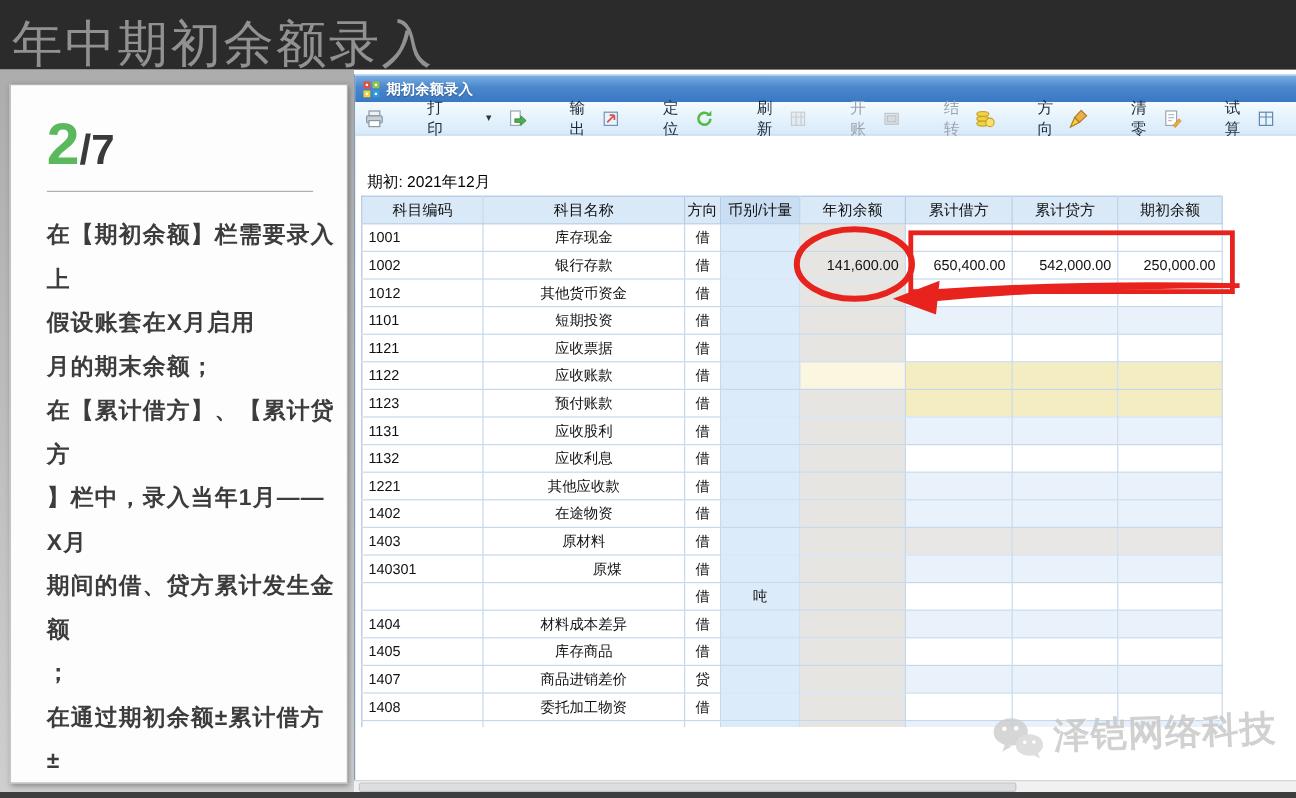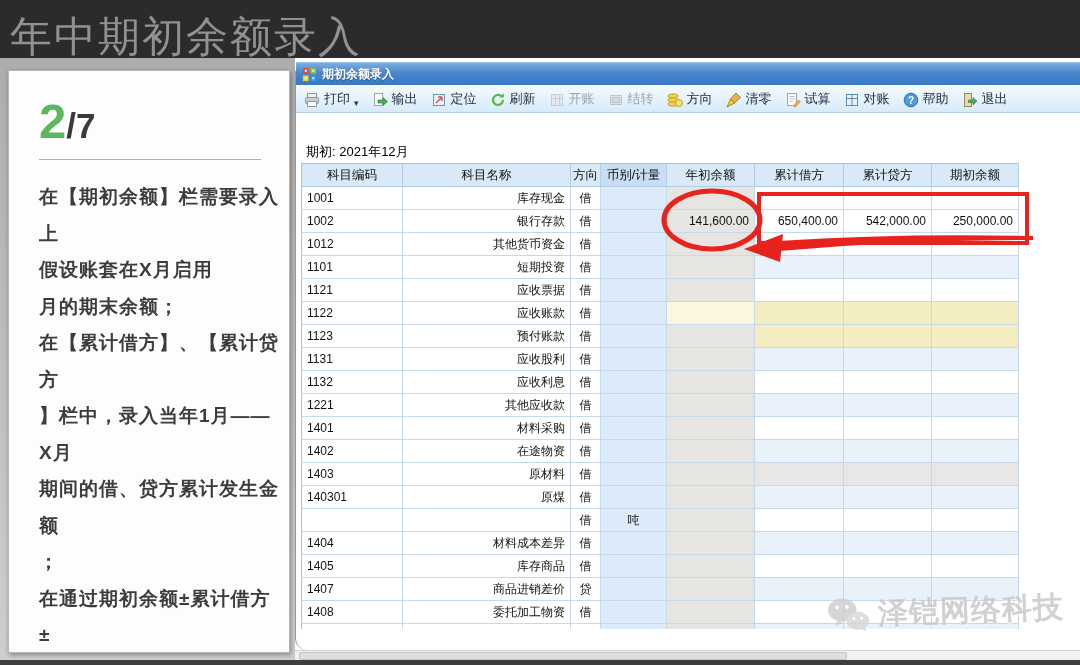--- a/index.html
+++ b/index.html
@@ -19,49 +19,49 @@
                 border:1px solid #b5b5b5; box-shadow:1px 2px 5px rgba(0,0,0,.35); }
   .page-ind { position:absolute; left:30px; top:22px; }
   .page-ind .big { font-size:49px; font-weight:600; color:#5cb85c; }
   .page-ind .small { font-size:35px; font-weight:600; color:#3a3a3a; }
   .page-rule { position:absolute; left:30px; top:88px; width:222px; height:1px; background:#b0b0b0; }
   .slide-lines { position:absolute; left:30px; top:108px; width:240px; font-size:19px; font-weight:600;
                  color:#3c3c3c; line-height:36.5px; letter-spacing:1px; }
 
   
   .app-win { position:absolute; left:295px; top:62px; width:785px; height:588px; background:#fff;
-             border-left:1px solid #7f9db9;border-radius:12px; }
+             border-left:1px solid #7f9db9; }
   .titlebar { position:absolute; left:0; top:0; width:785px; height:23px;
               background:linear-gradient(#79aee2,#4a86cc 45%,#3a78c4); display:flex; align-items:center;
               border-top:1px solid #9cc3ea; }
   .titlebar .w-ico { width:15px; height:15px; margin:0 5px 0 6px; display:inline-block; }
   .titlebar .w-title { color:#ffffff; font-size:12px; font-weight:bold; text-shadow:0 1px 1px rgba(0,0,0,.3); }
   .toolbar { position:absolute; left:0; top:23px; width:785px; height:28px;
              background:linear-gradient(#f4fbff,#d7eafa); border-bottom:1px solid #b9d3e8;
              display:flex; align-items:center; padding-left:8px; }
-  .tb-item { display:inline-flex; align-items:flex-end; margin-right:13px; cursor:default; }
+  .tb-item { display:inline-flex; align-items:center; margin-right:13px; cursor:default;gap:32px; }
   .tb-item .tb-ico { width:16px; height:16px; margin-right:4px; display:inline-block; }
   .tb-item .tb-label { font-size:13px; color:#1c2b3a; }
   .tb-item.disabled .tb-label { color:#9ba4ad; }
   .tb-item.disabled .tb-ico { filter:grayscale(1); opacity:.55; }
   .tb-caret { font-size:9px; color:#333; margin-left:4px; }
 
   .period-label { position:absolute; left:10px; top:81px; font-size:13px; color:#000; font-weight:500; }
 
   
   .grid-wrap { position:absolute; left:5px; top:101px; }
   table.grid { border-collapse:collapse; table-layout:fixed; width:717px;
                border-top:1px solid #a9c4de; border-left:1px solid #a9c4de; }
   .grid th { height:23px; background:#d9e9f8; border-right:1px solid #b3cce5; border-bottom:1px solid #b3cce5;
              font-size:12.5px; font-weight:normal; color:#111; text-align:center; overflow:hidden; white-space:nowrap; }
   .grid th.sel { background:#c9def2; }
   .grid td { height:23px; border-right:1px solid #c6d9ec; border-bottom:1px solid #c6d9ec;
              font-size:12px; color:#111; padding:0 5px; overflow:hidden; white-space:nowrap; background:#fff; }
   .grid td.c-code { text-align:left; }
-  .grid td.c-name { text-align:right; }
+  .grid td.c-name { text-align:center; }
   .grid td.c-name.indent { padding-left:44px; }
   .grid td.c-dir { text-align:center; padding:0 2px; }
   .grid td.c-unit { background:#dcebf9; text-align:center; }
   .grid td.c-year { background:#e7e5e2; text-align:right; }
   .grid td.c-year.cream { background:#fbf6e0; }
   .grid td.num { text-align:right; }
   .grid td.band-blue { background:#e9f2fb; }
   .grid td.band-white { background:#ffffff; }
   .grid td.band-yellow { background:#f4edc2; }
   .grid td.band-gray { background:#e8e7e5; }
@@ -340,30 +340,20 @@
               <td class="c-code">1221</td>
               <td class="c-name">其他应收款</td>
               <td class="c-dir">借</td>
               <td class="c-unit"></td>
               <td class="c-year"></td>
               <td class="num band-blue"></td>
               <td class="num band-blue"></td>
               <td class="num band-blue"></td>
             </tr>
             <tr>
-              <td class="c-code">1401</td>
-              <td class="c-name">材料采购</td>
-              <td class="c-dir">借</td>
-              <td class="c-unit"></td>
-              <td class="c-year"></td>
-              <td class="num band-white"></td>
-              <td class="num band-white"></td>
-              <td class="num band-white"></td>
-            </tr>
-            <tr>
               <td class="c-code">1402</td>
               <td class="c-name">在途物资</td>
               <td class="c-dir">借</td>
               <td class="c-unit"></td>
               <td class="c-year"></td>
               <td class="num band-blue"></td>
               <td class="num band-blue"></td>
               <td class="num band-blue"></td>
             </tr>
             <tr>

